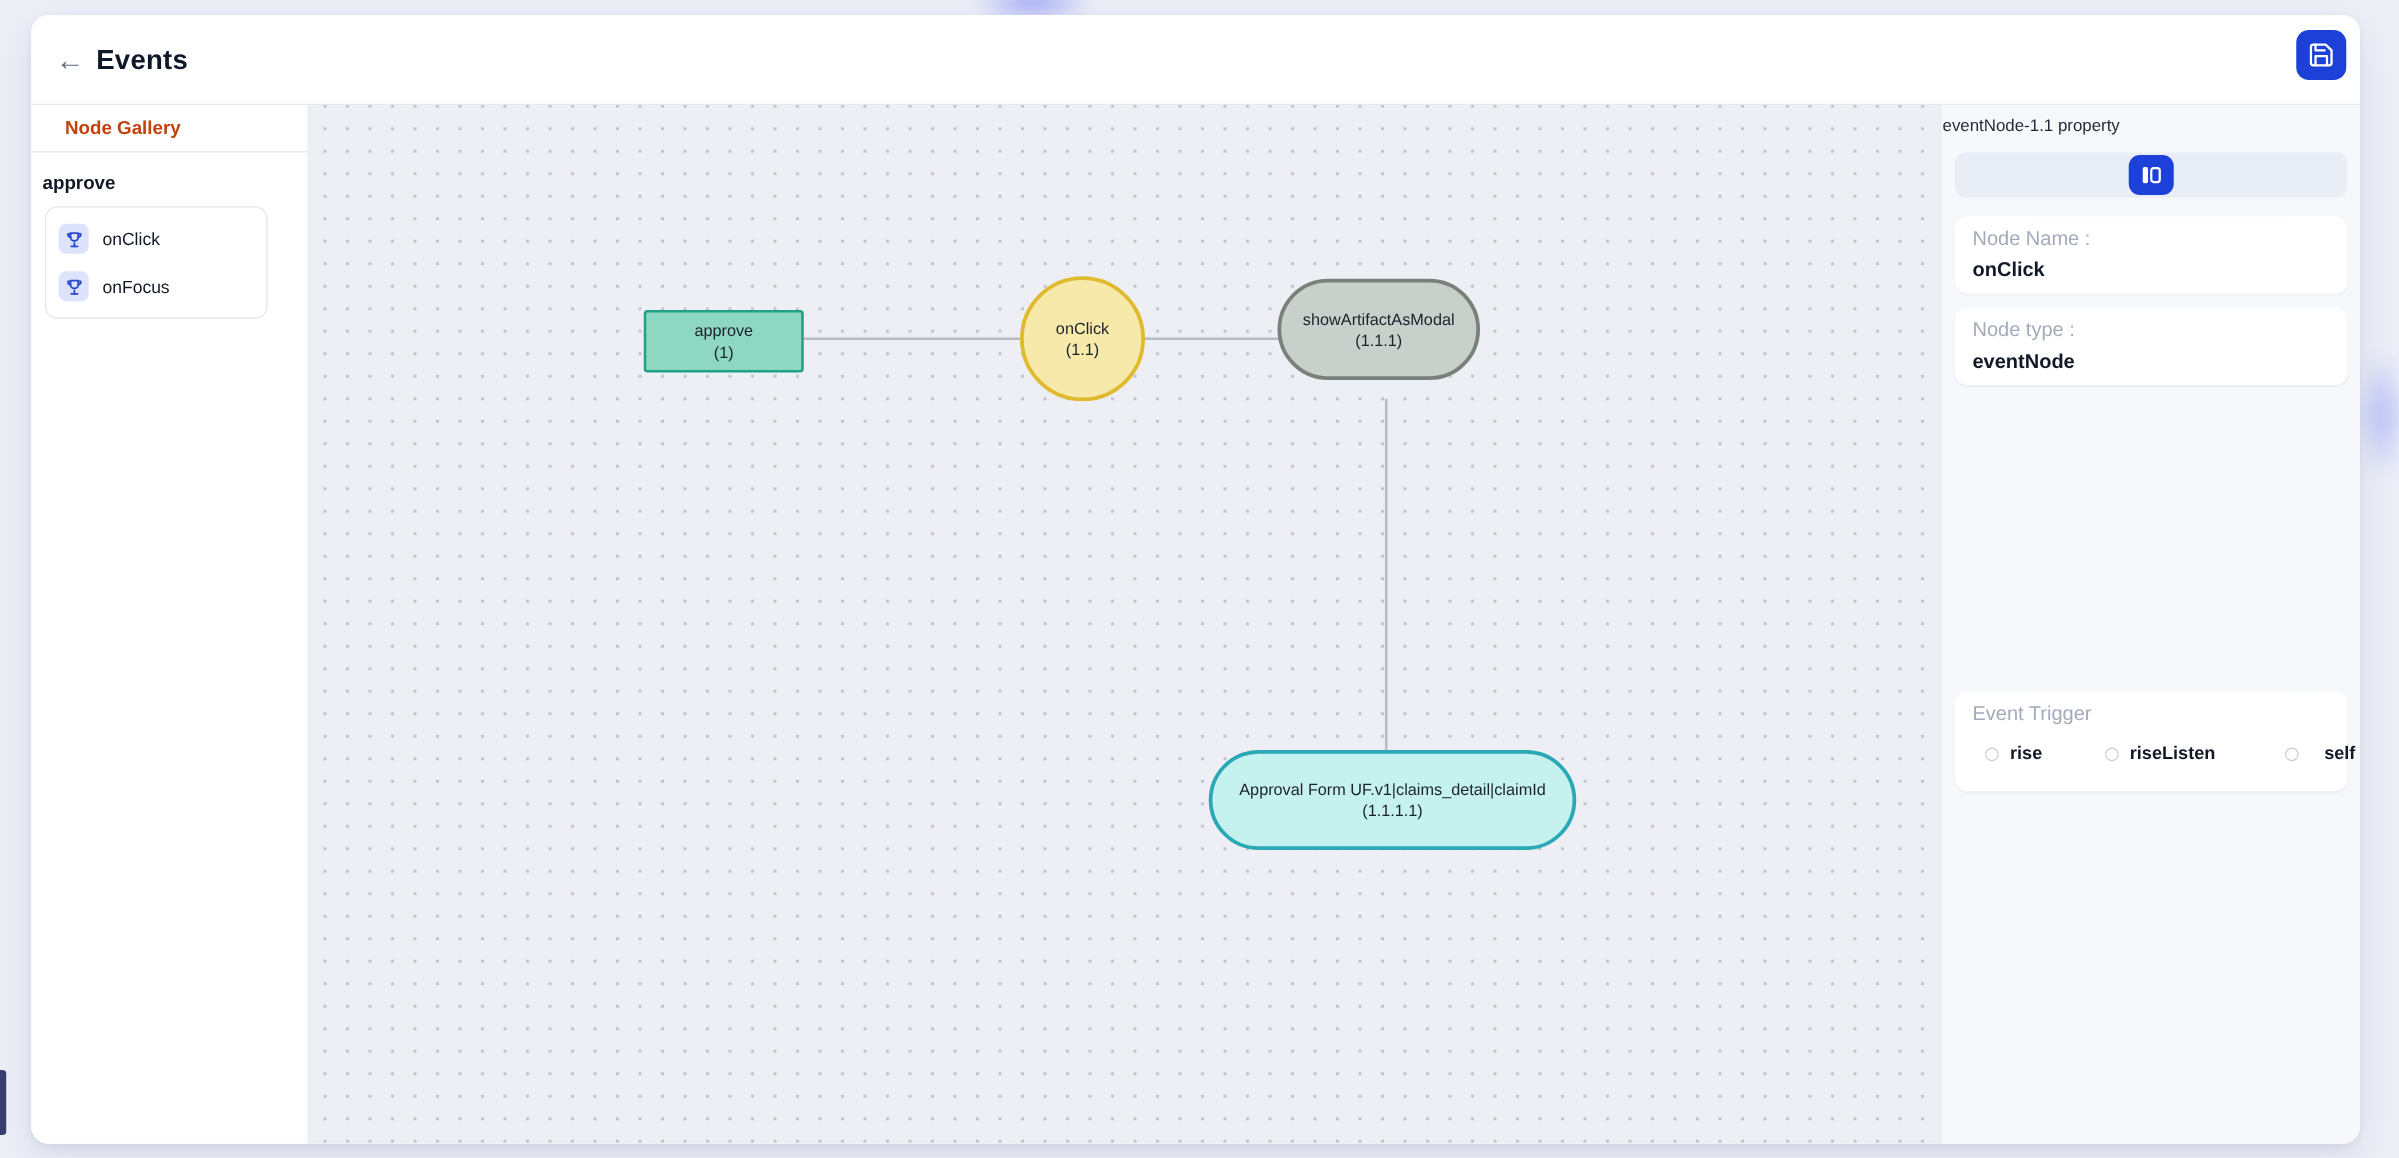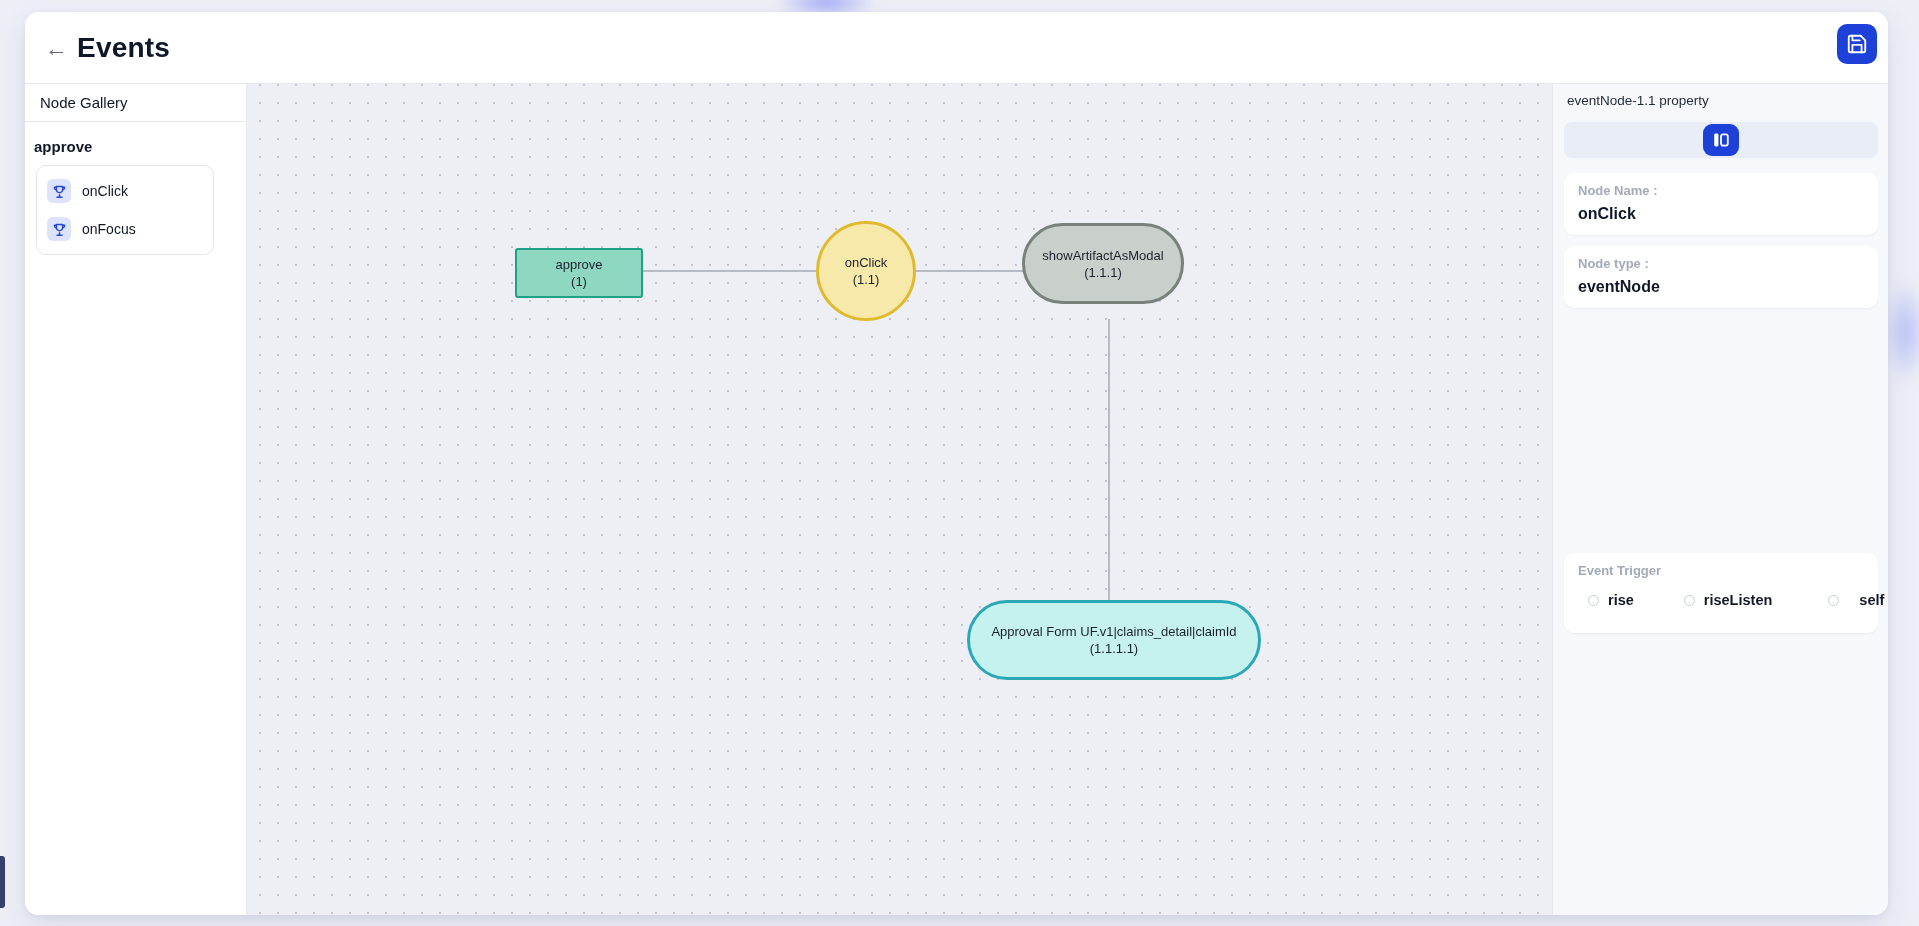--- a/index.html
+++ b/index.html
@@ -20,30 +20,30 @@
   
   .app-card { position:absolute; left:25px; top:12px; width:1863px; height:903px;
     background:#ffffff; border-radius:14px; z-index:1;
     box-shadow:0 12px 30px rgba(35,48,110,.10), 0 2px 6px rgba(35,48,110,.06); overflow:hidden; }
 
   
   .app-header { position:absolute; left:0; top:0; right:0; height:72px; background:#fff;
     border-bottom:1px solid #e6e8ee; display:flex; align-items:center; padding:0 12px 0 14px; }
   .back-btn { width:34px; height:34px; border:none; background:transparent; color:#5f6b7d;
     font-size:23px; line-height:34px; cursor:pointer; border-radius:8px; }
-  .app-title { font-size:28px; font-weight:700; color:#0f172a; margin-left:4px; letter-spacing:.2px; }
+  .app-title { font-size:22px; font-weight:700; color:#0f172a; margin-left:4px; letter-spacing:.2px; }
   .save-btn { position:absolute; right:11px; top:12px; width:40px; height:40px; border:none;
     border-radius:10px; background:#1d40d8; display:flex; align-items:center; justify-content:center;
     cursor:pointer; }
 
   
   .sidebar { position:absolute; left:0; top:72px; bottom:0; width:222px; background:#fff;
     border-right:1px solid #e6e8ee; }
-  .sidebar-title { height:38px; line-height:38px; padding-left:15px; font-size:15px; font-weight:400;
-    color:#0f172a; border-bottom:1px solid #e6e8ee; }
+  .sidebar-title { height:38px; line-height:38px; padding-left:27px; font-size:15px; font-weight:700;
+    color:#c2410c; border-bottom:1px solid #e6e8ee; }
   .sidebar-group { padding:16px 0 10px 9px; font-size:15px; font-weight:700; color:#111827; }
   .gallery-card { margin-left:11px; width:178px; border:1px solid #e2e5ec; border-radius:10px;
     padding:6px 0; background:#fff; }
   .gallery-item { display:flex; align-items:center; gap:11px; padding:7px 10px; cursor:grab; }
   .gallery-icon { width:24px; height:24px; border-radius:6px; background:#dde3fb;
     display:flex; align-items:center; justify-content:center; flex:0 0 auto; }
   .gallery-label { font-size:14px; color:#111827; }
 
   
   .flow-canvas { position:absolute; left:222px; top:72px; right:336px; bottom:0;
@@ -59,28 +59,28 @@
   .node-onclick { left:569px; top:137px; width:100px; height:100px; background:#f7e9a9;
     border:3.5px solid #e0ba2e; border-radius:50%; }
   .node-modal { left:775px; top:139px; width:162px; height:81px; background:#c9cfca;
     border:3.5px solid #78827b; border-radius:49px; }
   .node-form { left:720px; top:516px; width:294px; height:80px; background:#c5f1ef;
     border:3.5px solid #2ba8b5; border-radius:40px; padding:0 6px; }
 
   
   .prop-panel { position:absolute; top:72px; right:0; bottom:0; width:336px; background:#f7f8fb;
     border-left:1px solid #e6e8ee; }
-  .prop-title { position:absolute; left:14px; top:9px; font-size:13.5px; color:#1f2937; }
+  .prop-title { position:absolute; left:1px; top:9px; font-size:13.5px; color:#1f2937; }
   .prop-toolbar { position:absolute; left:11px; top:38px; width:314px; height:36px;
     background:#e9edf5; border-radius:8px; display:flex; align-items:center; justify-content:center; }
   .toggle-btn { width:36px; height:32px; border:none; border-radius:9px; background:#1d40d8;
     display:flex; align-items:center; justify-content:center; cursor:pointer; }
   .prop-card { position:absolute; left:11px; width:314px; background:#fff; border-radius:10px;
     box-shadow:0 1px 2px rgba(40,50,90,.06); padding:10px 14px; }
-  .prop-label { font-size:13px; font-weight:700; color:#a3aab8; }
+  .prop-label { font-size:16px; font-weight:400; color:#a3aab8; }
   .prop-value { margin-top:7px; font-size:16px; font-weight:600; color:#111827; }
   .select-row { margin-top:8px; display:flex; align-items:center; justify-content:space-between;
     padding:0 2px 0 4px; cursor:pointer; }
   .select-value { font-size:15.5px; font-weight:600; color:#111827; }
   .radio-row { display:flex; align-items:center; margin-top:14px; padding-left:10px; }
   .radio-opt { display:flex; align-items:center; gap:9px; cursor:pointer;text-align:right; }
   .radio-dot { width:11px; height:11px; border:1.5px solid #c9ced9; border-radius:50%;
     background:#fdfdfe; flex:0 0 auto; }
   .radio-label { font-size:14.5px; font-weight:600; color:#111827; }
   .ro2 { margin-left:50px; } .ro3 { margin-left:56px;gap:20px; }

